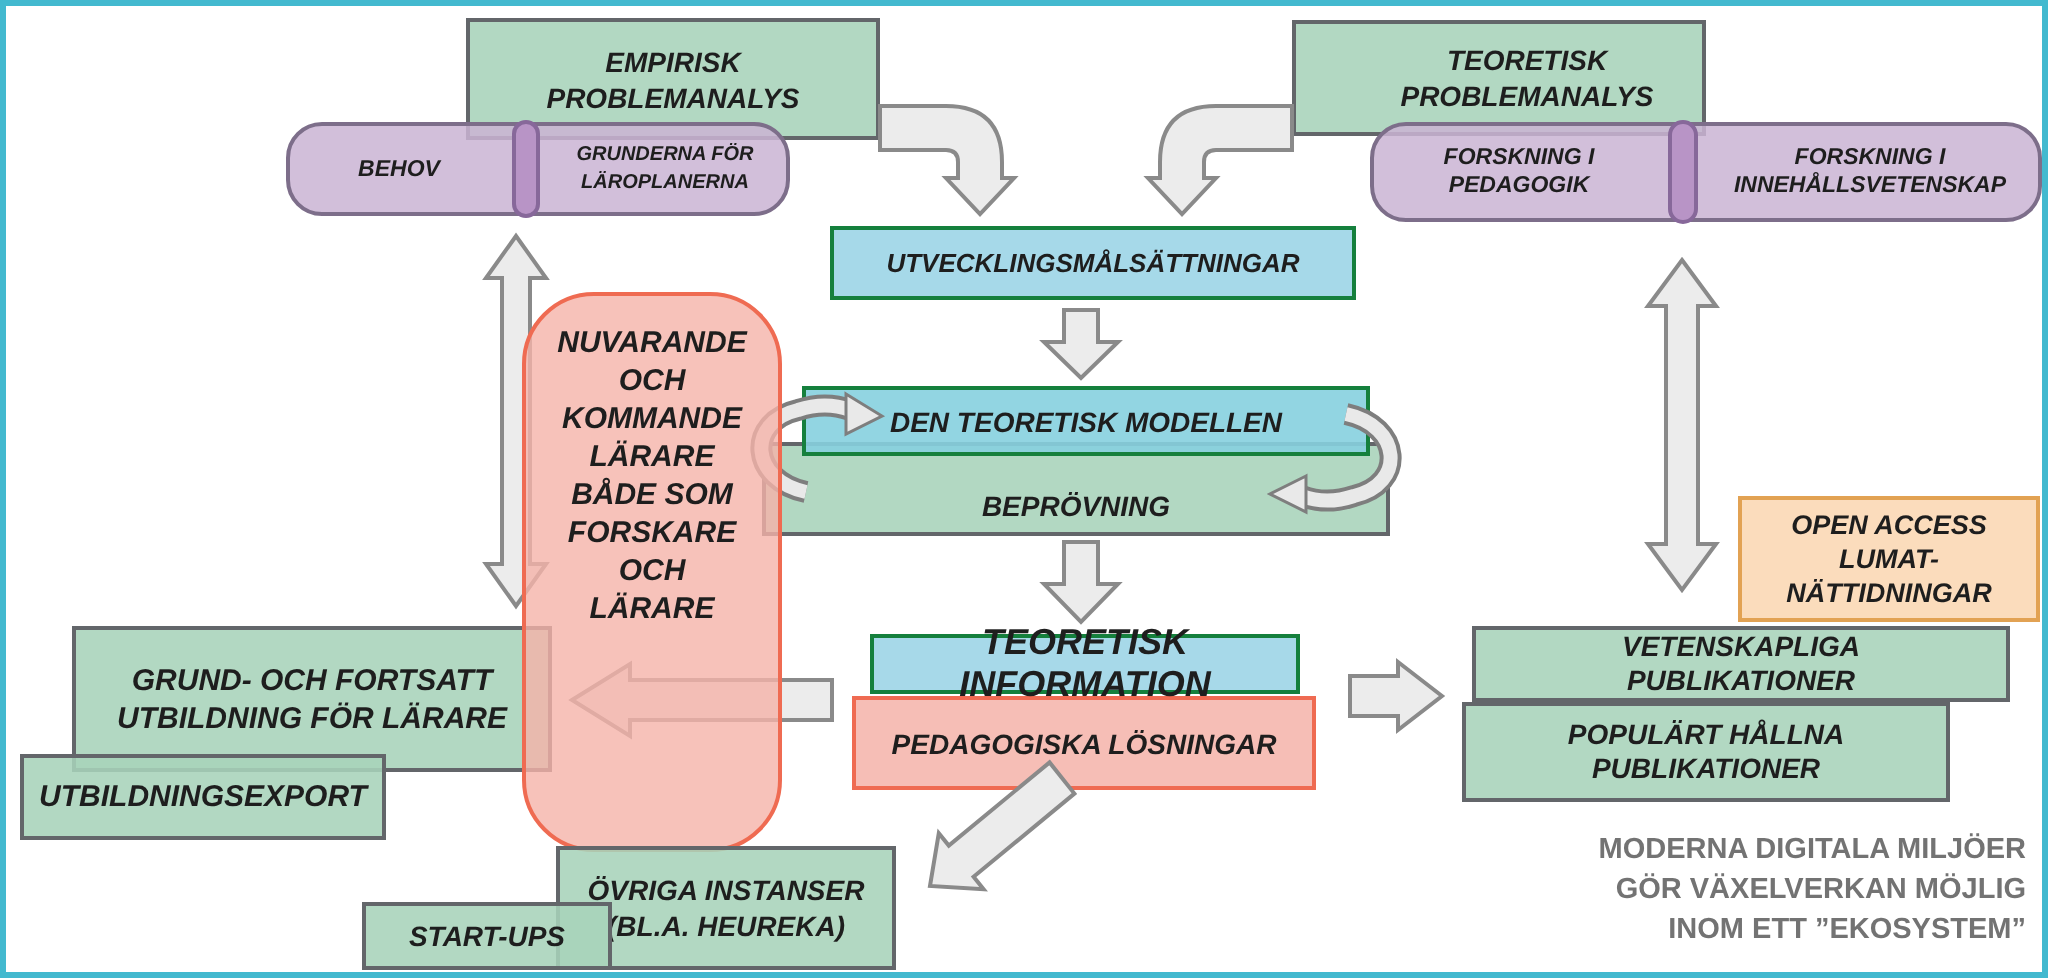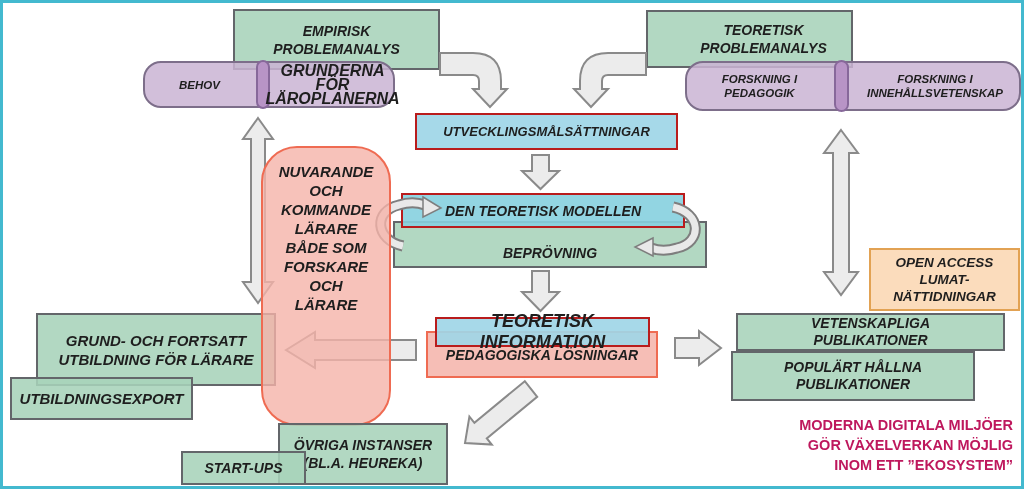--- a/index.html
+++ b/index.html
@@ -9,64 +9,64 @@
     background:#fff;overflow:hidden;
     font-family:"Liberation Sans",sans-serif;
     font-weight:bold;color:#1e1e1e;
   }
   .node{
     position:absolute;display:flex;align-items:center;justify-content:center;
     text-align:center;box-sizing:border-box;font-style:italic;
   }
   .lbl{white-space:pre-line;}
   .green{background:rgba(167,211,185,0.88);border:2px solid #63666a;}
-  .blue{border:2px solid #b91c1c;}
+  .blue{border:2px solid #15803d;}
   .purplepill{background:rgba(202,180,211,0.85);border:2px solid #7d6e8a;border-radius:18px;}
   .redbox{border:2px solid #ef6b52;}
   svg{position:absolute;left:0;top:0;}
 
   
   #empirisk{left:230px;top:6px;width:207px;height:61px;font-size:14px;line-height:18px;z-index:3;}
   #behov-pill{left:140px;top:58px;width:252px;height:47px;z-index:4;}
   #behov-capsule{left:253px;top:57px;width:14px;height:49px;background:#b894c6;border:2px solid #87689a;border-radius:8px;z-index:5;}
   #behov{left:140px;top:58px;width:113px;height:47px;font-size:11.5px;z-index:6;}
-  #grunderna{left:267px;top:58px;width:125px;height:47px;font-size:16px;line-height:14px;z-index:6;text-align:center;}
+  #grunderna{left:267px;top:58px;width:125px;height:47px;font-size:10px;line-height:14px;z-index:6;text-align:center;}
 
   
   #teoretisk{left:643px;top:7px;width:207px;height:58px;font-size:14px;line-height:18px;z-index:3;padding-left:28px;}
   #forskning-pill{left:682px;top:58px;width:336px;height:50px;z-index:4;}
   #forskning-capsule{left:831px;top:57px;width:15px;height:52px;background:#b894c6;border:2px solid #87689a;border-radius:8px;z-index:5;}
   #forskning-ped{left:682px;top:58px;width:149px;height:50px;font-size:11.5px;line-height:14px;z-index:6;}
   #forskning-inne{left:846px;top:58px;width:172px;height:50px;font-size:11.5px;line-height:14px;z-index:6;}
 
   
   #utvecklingsmal{left:412px;top:110px;width:263px;height:37px;background:#a6d9e9;font-size:13px;z-index:3;}
-  #beprovning{left:378px;top:218px;width:314px;height:47px;font-size:14px;padding-top:16px;z-index:2;margin-left:12px;}
+  #beprovning{left:378px;top:218px;width:314px;height:47px;font-size:14px;padding-top:16px;z-index:2;}
   #modellen{left:398px;top:190px;width:284px;height:35px;background:rgba(134,208,223,0.9);font-size:14px;z-index:3;}
   #teoretisk-info{left:432px;top:314px;width:215px;height:30px;background:rgba(159,214,231,0.92);font-size:18px;z-index:4;}
-  #pedagogiska{left:423px;top:328px;width:232px;height:47px;background:rgba(245,179,169,0.85);font-size:14px;z-index:3;}
+  #pedagogiska{left:423px;top:345px;width:232px;height:47px;background:rgba(245,179,169,0.85);font-size:14px;z-index:3;}
 
   
   #nuvarande{left:258px;top:143px;width:130px;height:280px;background:rgba(245,179,169,0.8);
     border:2.5px solid #ef6b52;border-radius:36px;font-size:15px;line-height:19px;
     align-items:flex-start;padding-top:14px;z-index:8;}
 
   
   #grund{left:33px;top:310px;width:240px;height:73px;font-size:15px;line-height:19px;z-index:5;}
   #utbildningsexport{left:7px;top:374px;width:183px;height:43px;font-size:15px;z-index:6;}
   #ovriga{left:275px;top:420px;width:170px;height:62px;font-size:14px;line-height:18px;z-index:9;}
   #startups{left:162px;top:448px;width:125px;height:34px;font-size:14px;z-index:10;margin-left:16px;}
 
   
   #openaccess{left:866px;top:245px;width:151px;height:63px;background:#fbdcbc;border:2px solid #e2a253;font-size:13.5px;line-height:17px;z-index:4;}
   #vetenskapliga{left:733px;top:310px;width:269px;height:38px;font-size:14px;line-height:17px;z-index:2;}
   #populart{left:728px;top:348px;width:244px;height:50px;font-size:14px;line-height:17px;z-index:3;}
 
   #eco-note{left:744px;top:412px;width:266px;position:absolute;text-align:right;
-    color:#be185d;font-size:14.5px;line-height:20px;z-index:9;white-space:pre-line;}
+    color:#737373;font-size:14.5px;line-height:20px;z-index:9;white-space:pre-line;}
 
   .arrow{fill:#ececec;stroke:#8a8a8a;stroke-width:2;}
   .cyc-out{fill:none;stroke:#7e7e7e;stroke-width:11;}
   .cyc-in{fill:none;stroke:#e9e9e9;stroke-width:7;}
   .cyc-head{fill:#e9e9e9;stroke:#7e7e7e;stroke-width:1.5;}
 </style>
 </head>
 <body>
 
 <div id="canvas">

